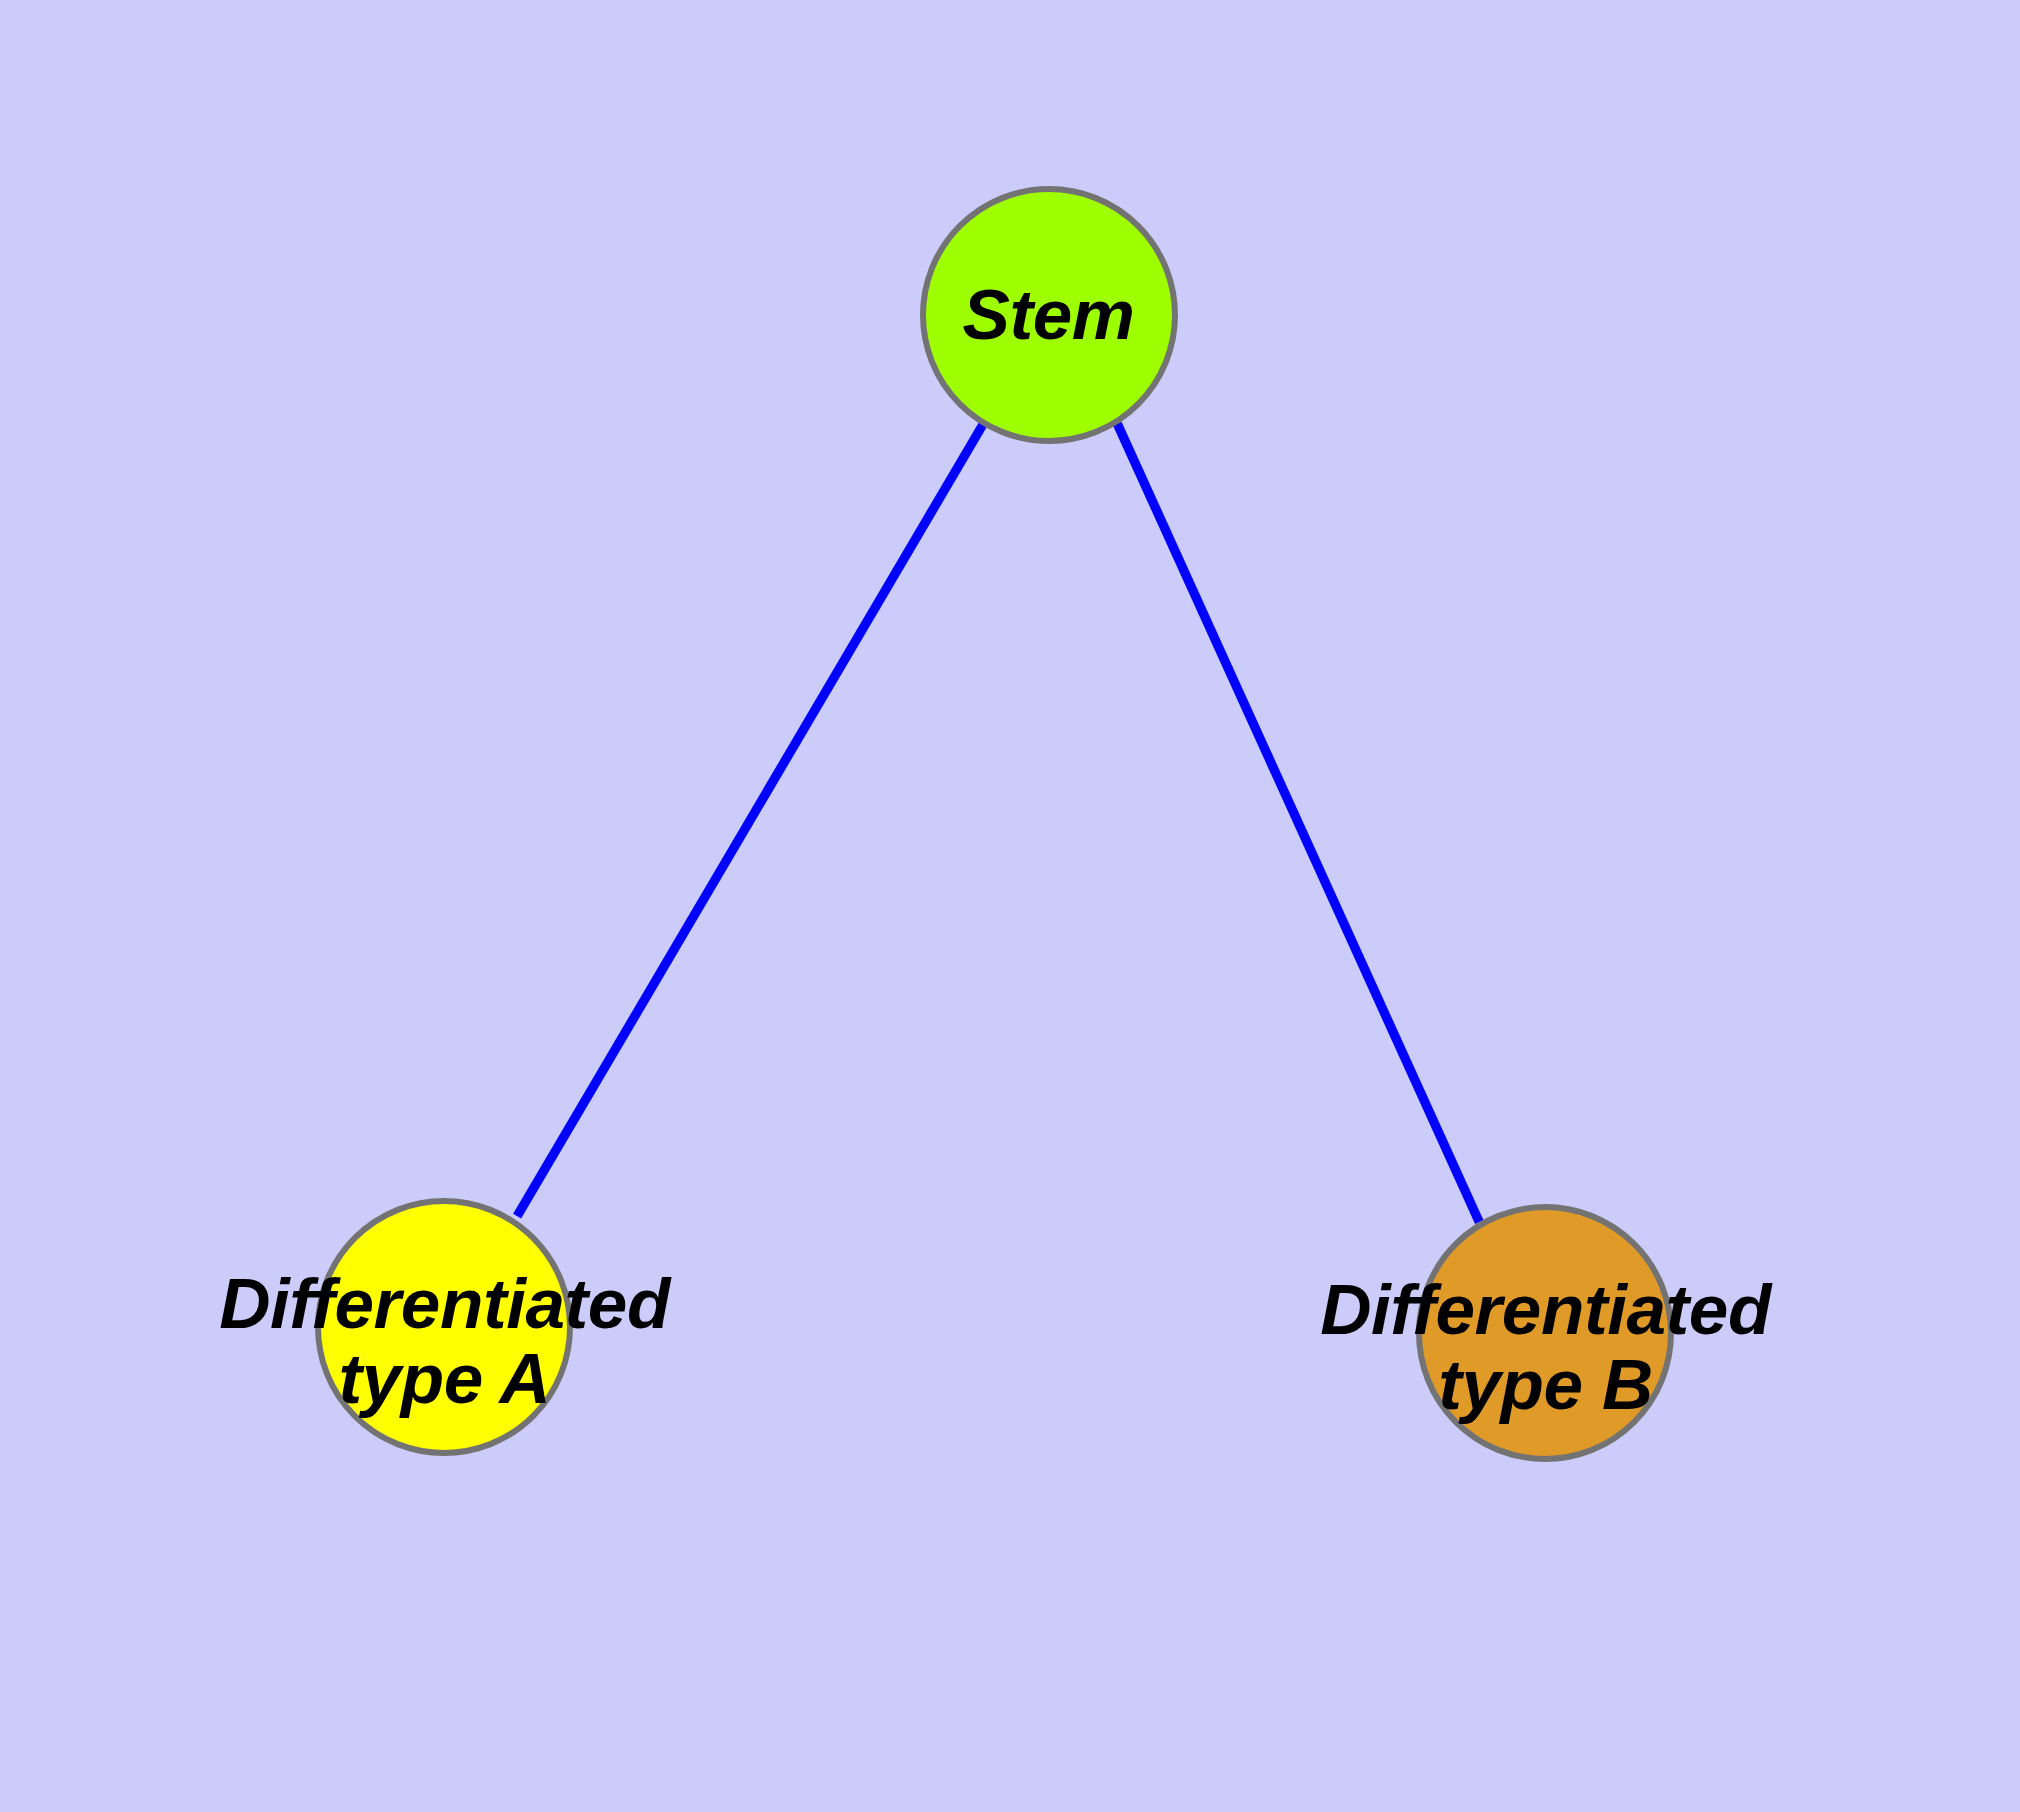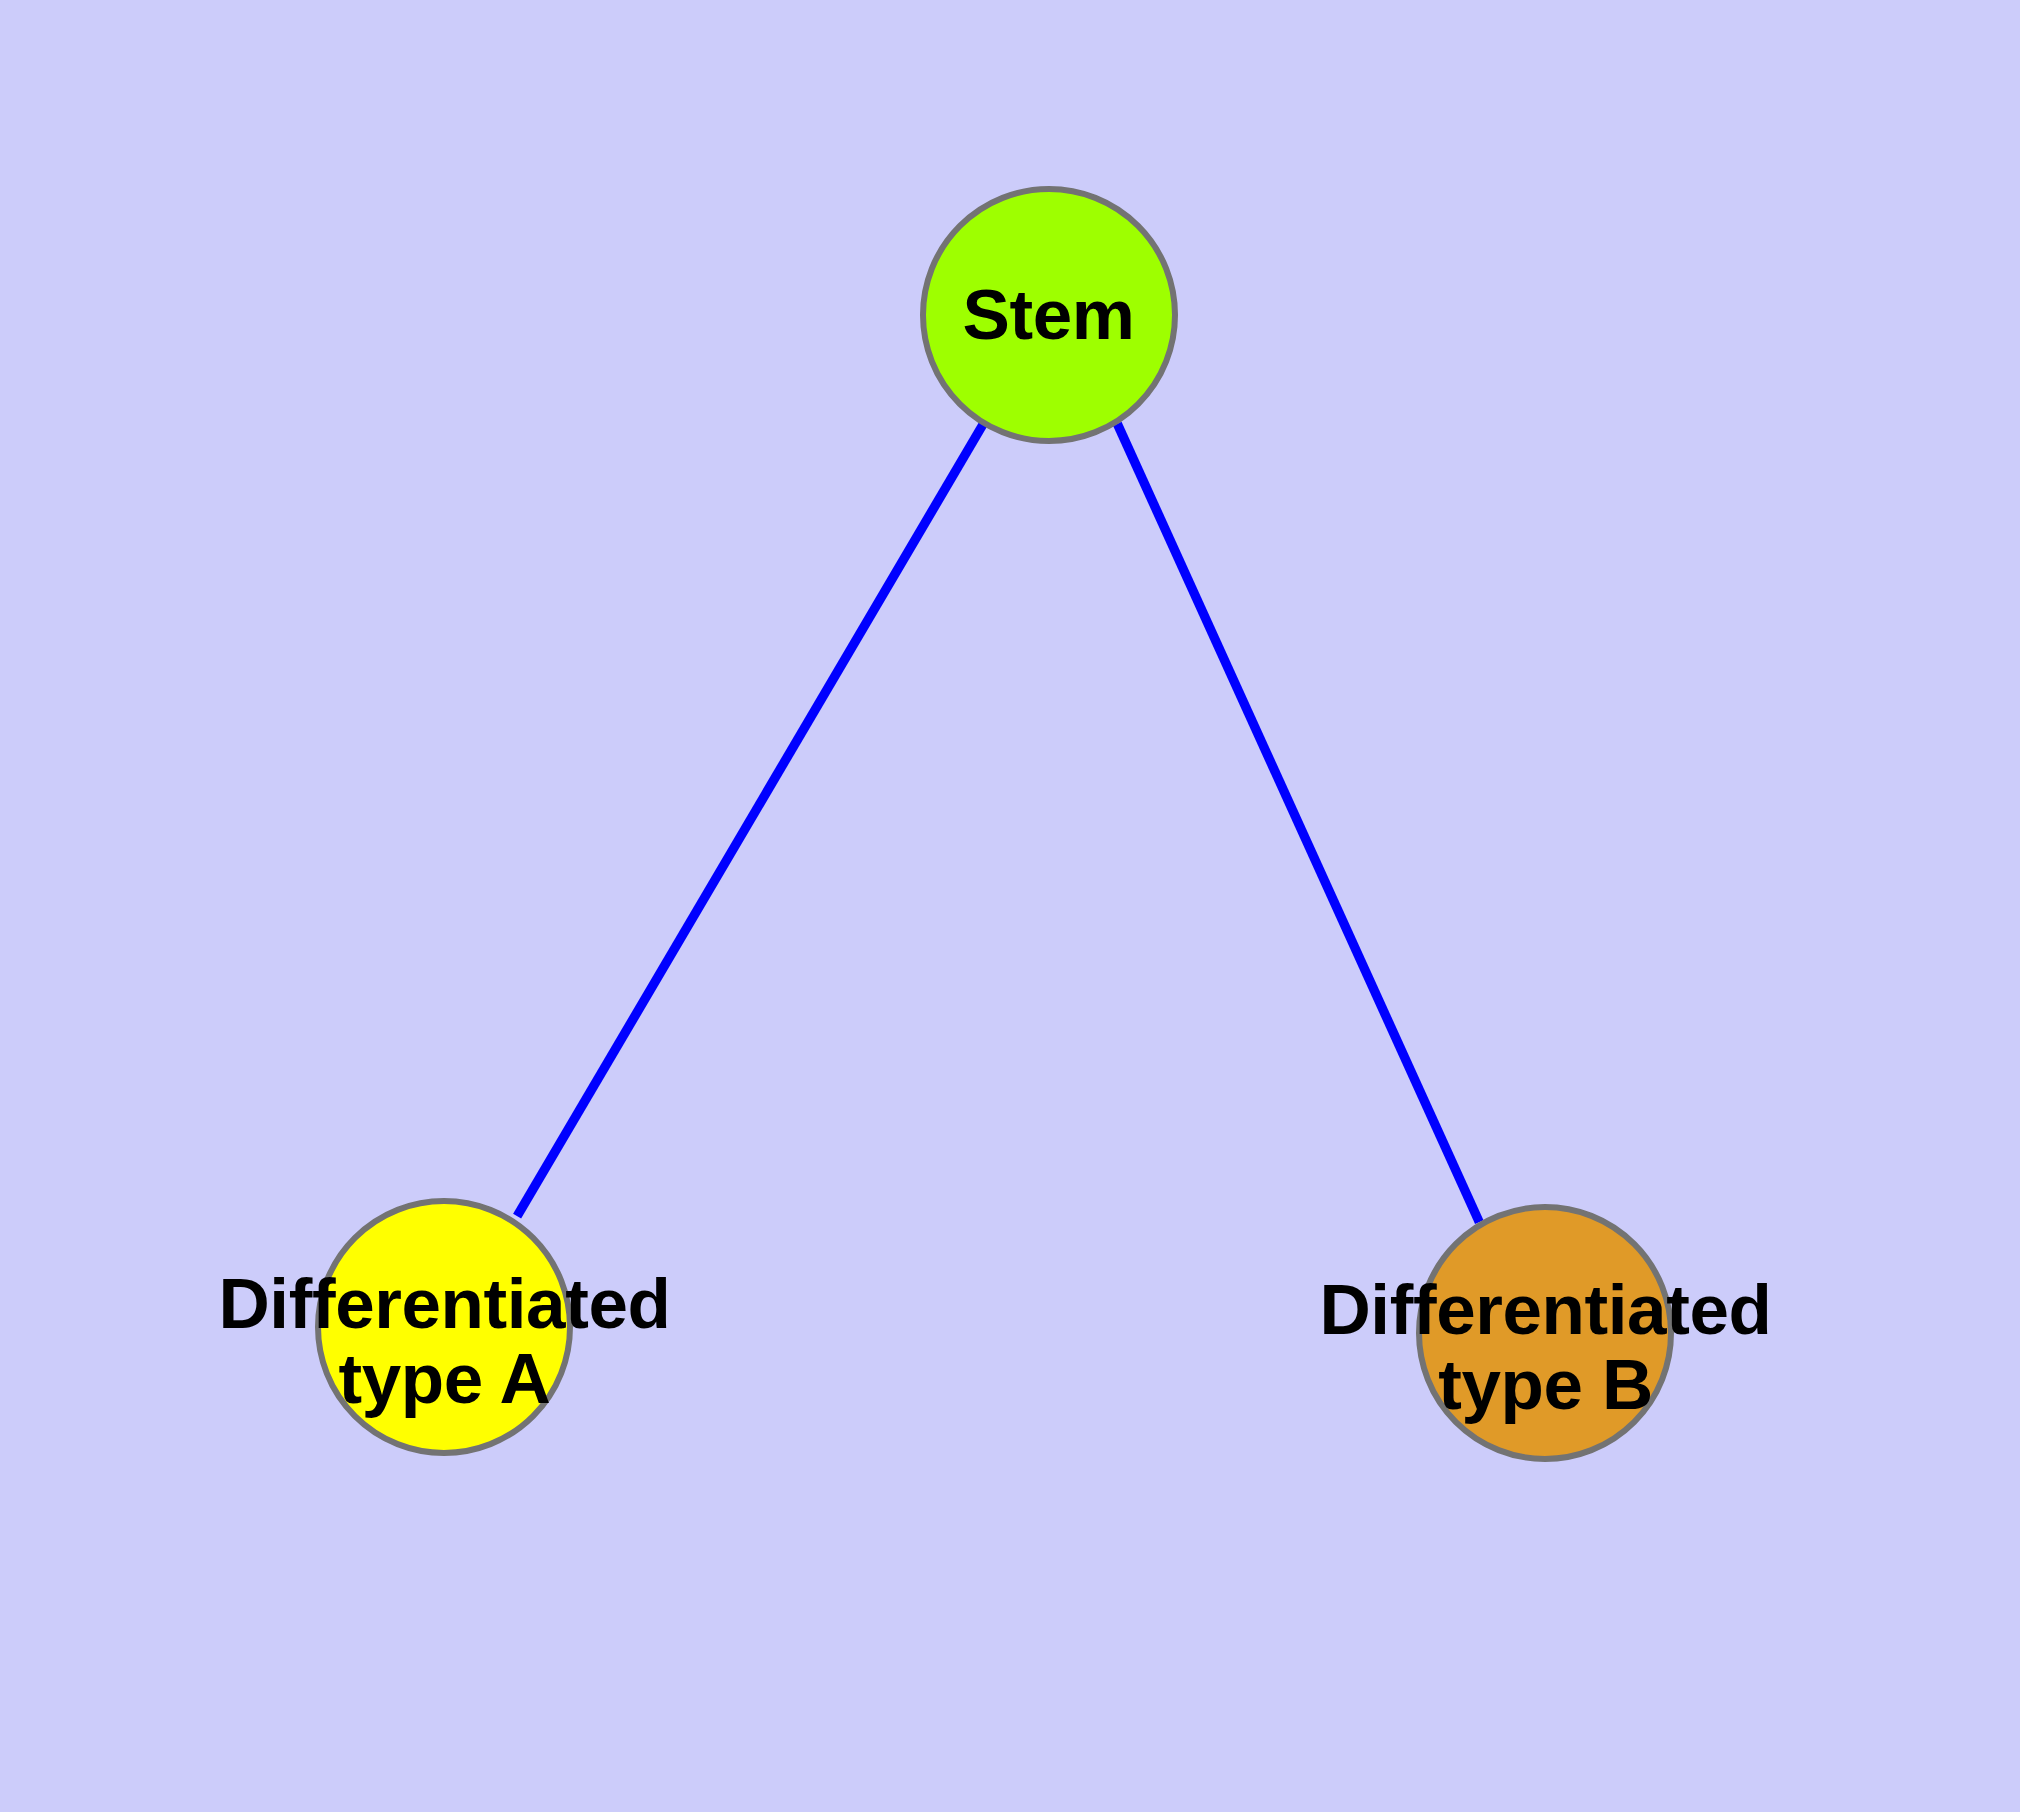--- a/index.html
+++ b/index.html
@@ -12,20 +12,21 @@
     height: 1812px;
     background: #ccccfa;
     font-family: "Liberation Sans", "DejaVu Sans", sans-serif;
     overflow: hidden;
   }
   #graph-canvas {
     position: relative;
     width: 2021px;
     height: 1812px;
     background: #ccccfa;
+    font-style: italic;
   }
   #edge-layer {
     position: absolute;
     left: 0;
     top: 0;
     width: 2021px;
     height: 1812px;
     z-index: 1;
   }
   .node {

